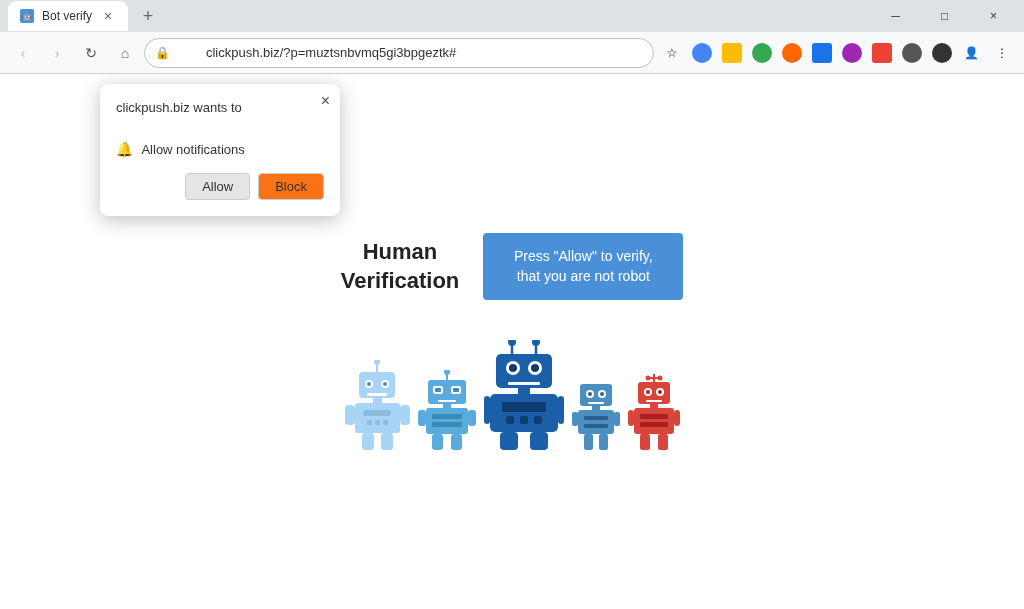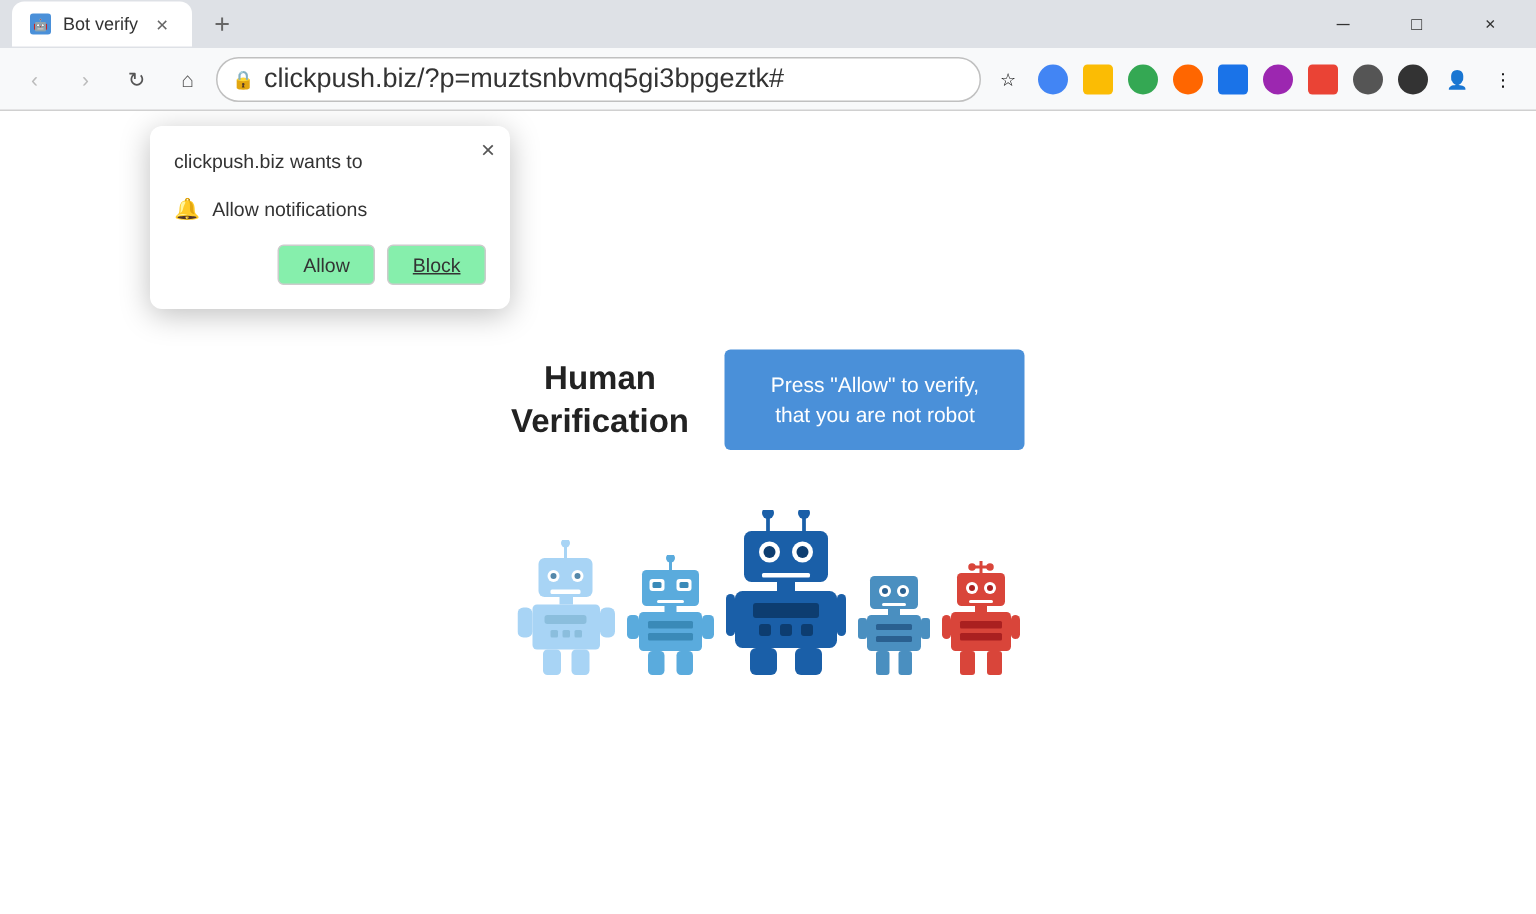--- a/index.html
+++ b/index.html
@@ -117,21 +117,21 @@
       align-items: center;
       padding: 0 10px;
       gap: 6px;
       font-size: 13px;
       color: #333;
     }
     .url-bar .lock-icon {
       font-size: 12px;
       color: #555;
     }
-    .url-text { font-size: 18px; color: #333; }
+    .url-text { font-size: 13px; color: #333; margin-left: 30px; }
     .toolbar-icons {
       display: flex;
       align-items: center;
       gap: 2px;
     }
     .toolbar-icon {
       width: 28px;
       height: 28px;
       border-radius: 50%;
       display: flex;
@@ -171,21 +171,21 @@
       position: absolute;
       top: 8px;
       right: 10px;
       font-size: 16px;
       cursor: pointer;
       color: #555;
     }
     .popup-title {
       font-size: 13px;
       color: #333;
-      margin-bottom: 16px;
+      margin-bottom: 26px;
       font-weight: normal;
     }
     .popup-notification-row {
       display: flex;
       align-items: center;
       gap: 8px;
       margin-bottom: 16px;
     }
     .bell-icon {
       font-size: 14px;
@@ -199,26 +199,25 @@
       display: flex;
       justify-content: flex-end;
       gap: 8px;
     }
     .popup-btn {
       padding: 5px 16px;
       border-radius: 4px;
       border: 1px solid #ccc;
       font-size: 13px;
       cursor: pointer;
-      background: #86efac;
+      background: #e5e5e5;
       color: #333;
     }
     .popup-btn.block {
-      background: #86efac;
-      text-decoration: underline;
+      background: #f97316;
     }
 
     
     .main-content {
       display: flex;
       flex-direction: column;
       align-items: center;
       justify-content: center;
       height: 100%;
       gap: 40px;

